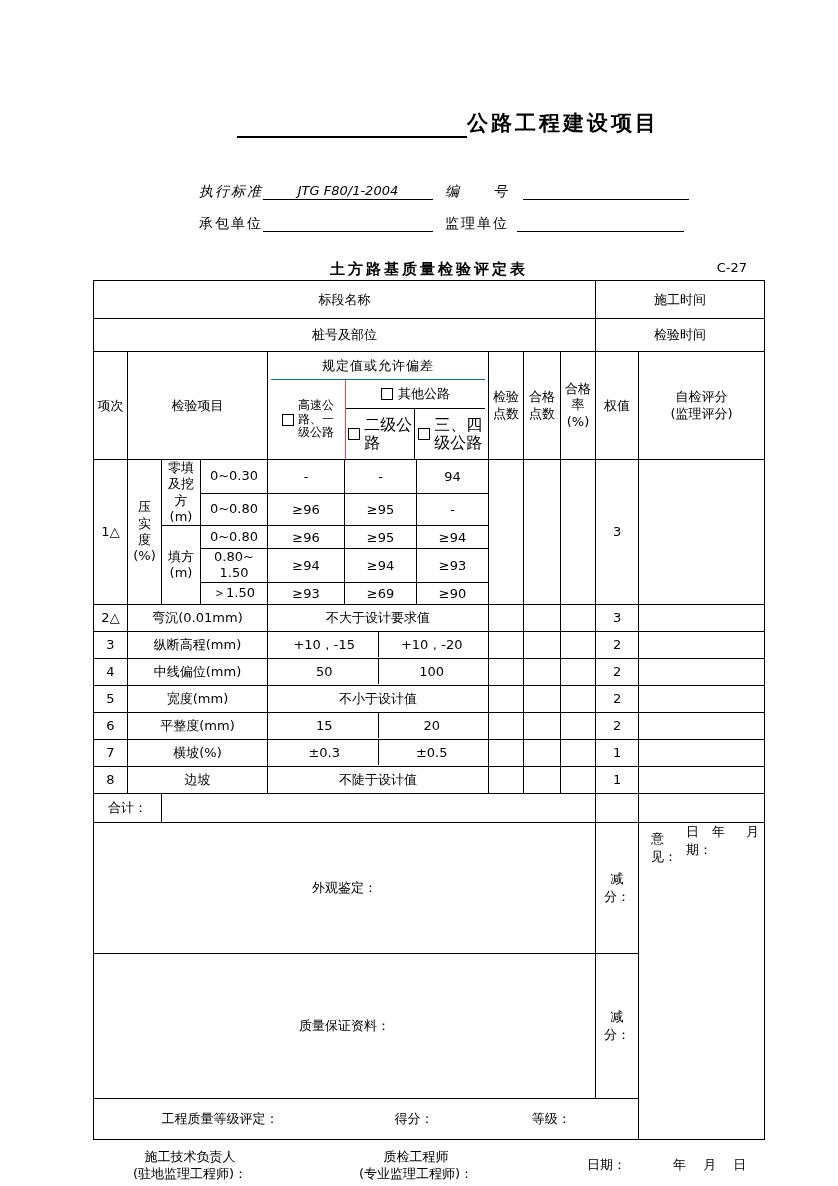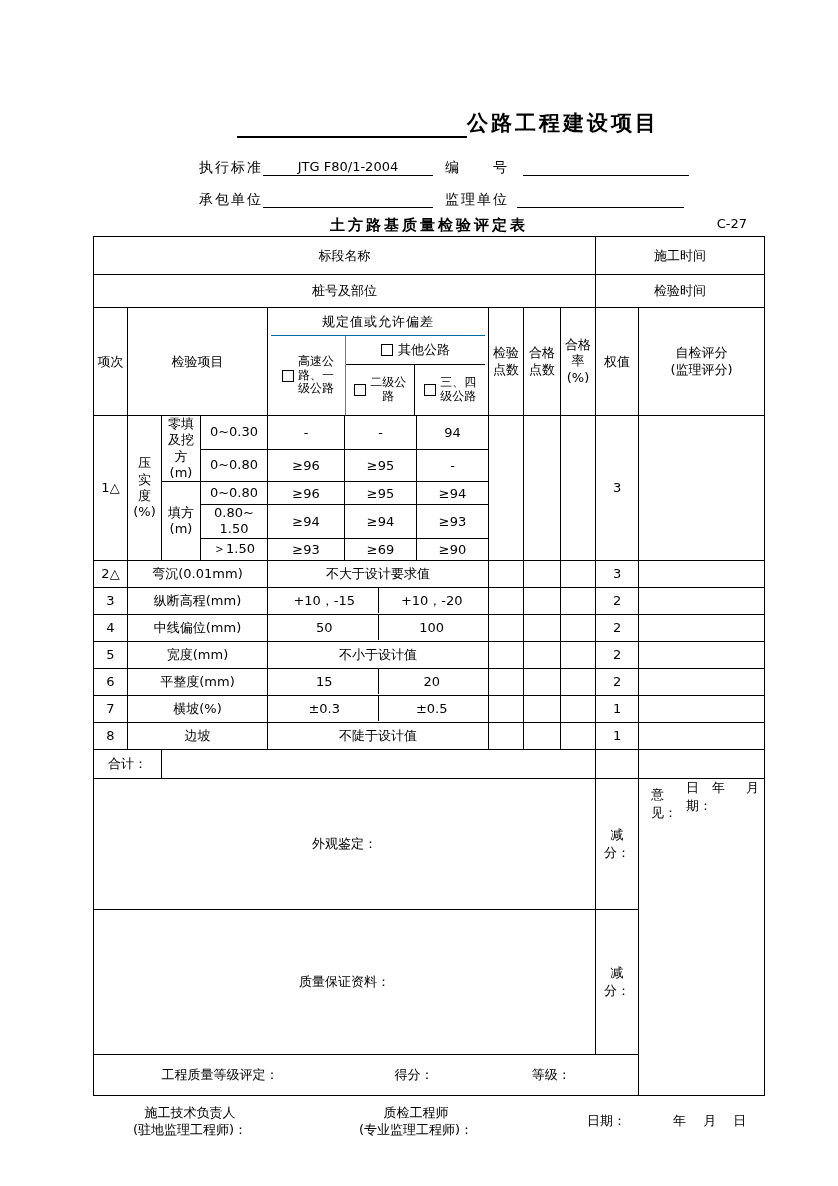--- a/index.html
+++ b/index.html
@@ -11,31 +11,31 @@
     position:relative;
   }
   .page { position:relative; width:838px; height:1186px; overflow:hidden; }
 
   
   .title-row { margin-top:108px; padding-left:237px; white-space:nowrap; }
   .title-blank { display:inline-block; width:230px; border-bottom:2px solid #000; height:28px; vertical-align:bottom; }
   .main-title { font-size:21px; font-weight:bold; letter-spacing:3px; display:inline-block; vertical-align:bottom; line-height:30px; }
 
   .field-row { margin-left:199px; margin-right:166px; white-space:nowrap; }
-  .field-row.r1 { margin-top:20px; }
+  .field-row.r1 { margin-top:44px;font-style:italic; }
   .field-row.r2 { margin-top:14px; }
   .f-label { font-size:14px; letter-spacing:2px; display:inline-block; vertical-align:bottom; line-height:18px; }
   .blank { display:inline-block; border-bottom:1px solid #000; height:18px; vertical-align:bottom; text-align:center; font-size:13px; line-height:18px; }
   .blank.w1 { width:170px; }
   .blank.w2 { width:166px; margin-left:14px; }
   .blank.w3 { width:170px; }
   .blank.w4 { width:167px; margin-left:8px; }
   .gap1 { display:inline-block; width:12px; }
 
-  .formtitle-row { position:relative; margin-top:8px; margin-left:93px; width:672px; height:20px; }
+  .formtitle-row { position:relative; margin-top:28px; margin-left:93px; width:672px; height:20px; }
   .form-title { position:absolute; left:0; right:0; text-align:center; font-size:15px; font-weight:bold; letter-spacing:3px; }
   .form-code { position:absolute; right:18px; top:0; font-size:13px; }
 
   
   table.main { border-collapse:collapse; table-layout:fixed; width:672px; margin-left:93px; }
   table.main td { border:1px solid #000; padding:0 3px; text-align:center; vertical-align:middle; font-size:13px; overflow:hidden; }
   td.tl { text-align:left; padding-left:10px; }
   .pre { white-space:pre-line; }
   .sm { font-size:12px; line-height:1.25; }
 
@@ -44,21 +44,21 @@
   .spec-top { height:28px; border-bottom:1px solid #0369a1; display:flex; align-items:center; justify-content:center; letter-spacing:1px; }
   .spec-bottom { display:flex; height:79px; }
   .spec-left { width:35%; border-right:1px solid #ef4444; display:flex; align-items:center; justify-content:center; gap:4px; }
   .spec-right { flex:1; display:flex; flex-direction:column; }
   .spec-other { height:29px; border-bottom:1px solid #000; display:flex; align-items:center; justify-content:center; gap:5px; }
   .spec-classes { flex:1; display:flex; }
   .spec-c2 { width:50%; border-right:1px solid #000; display:flex; align-items:center; justify-content:center; gap:4px; }
   .spec-c34 { flex:1; display:flex; align-items:center; justify-content:center; gap:4px; }
   .cb { display:inline-block; width:12px; height:12px; border:1px solid #000; flex:none; }
   .wrap3 { white-space:pre-line; text-align:left; font-size:12px; line-height:1.15; }
-  .wrap2 { white-space:pre-line; text-align:center; font-size:12px; line-height:1.15; }
+  .wrap2 { white-space:pre-line; text-align:left; font-size:16px; line-height:1.15; }
 
   
   td.splitcell { padding:0; }
   .splitwrap { display:flex; width:100%; height:100%; min-height:25px; align-items:stretch; }
   .half { flex:1; display:flex; align-items:center; justify-content:center; }
   .half.l { border-right:1px solid #000; }
 
   
   td.blocklabel { text-align:left; vertical-align:top; padding:7px 8px; }
   td.deduct { text-align:left; vertical-align:top; padding:7px 3px; font-size:12px; }

